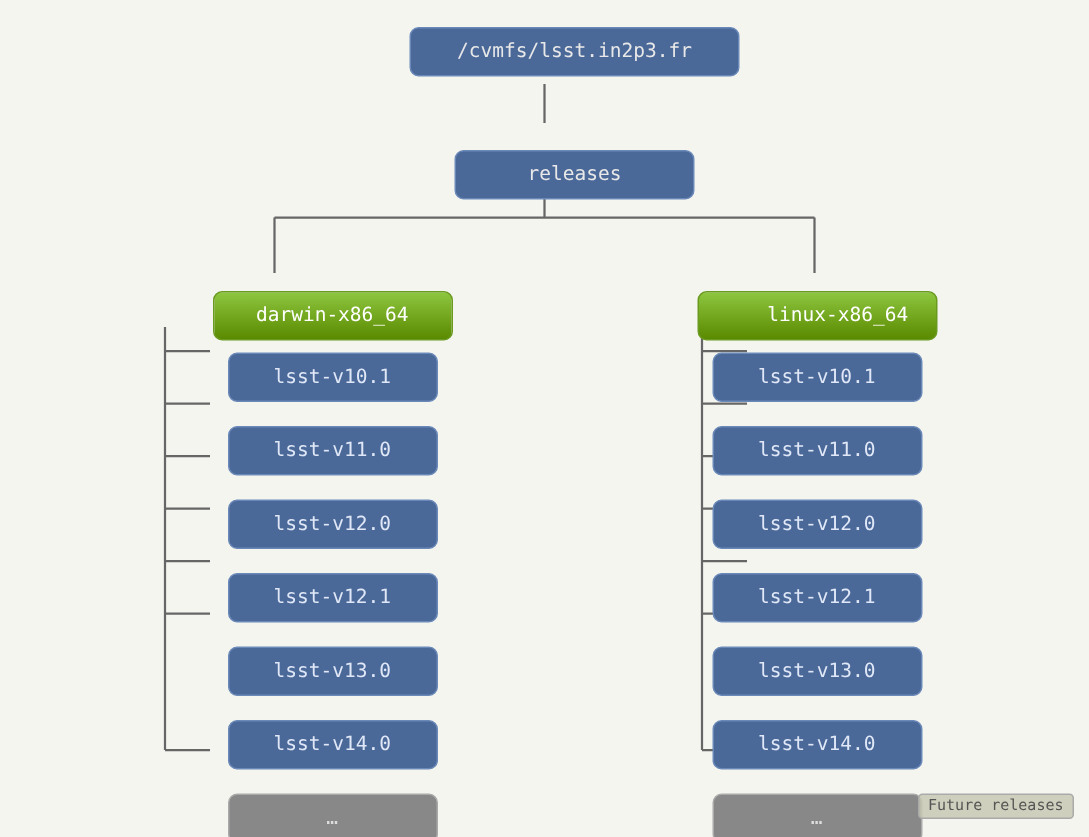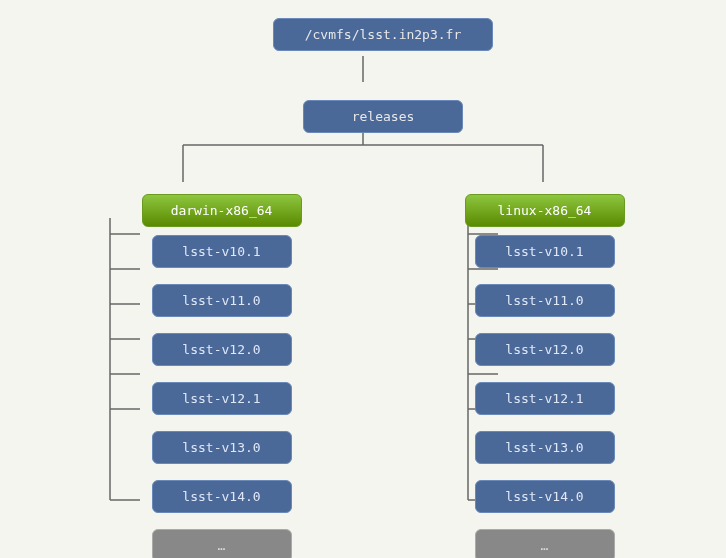--- a/index.html
+++ b/index.html
@@ -52,20 +52,21 @@
       border: 1.5px solid #6a9a20;
       min-width: 160px;
       color: #fff;
     }
 
     .node-platform-linux {
       background: linear-gradient(180deg, #8dc63f 0%, #5a8a00 100%);
       border: 1.5px solid #6a9a20;
       min-width: 160px;
       color: #fff;
+      text-align: right;
     }
 
     .node-version {
       background: #4a6898;
       border: 1.5px solid #6a89b8;
       min-width: 130px;
       color: #e0e8f8;
     }
 
     .node-dots {
@@ -245,14 +246,17 @@
         <div class="node-box node-version">
           <span>lsst-v14.0</span>
         </div>
         <div class="node-box node-dots">
           <span>…</span>
         </div>
       </div>
     </div>
   </div>
 
+  <div class="future-badge">
+    <span>Future releases</span>
+  </div>
 
 </div>
 
 </body></html>

